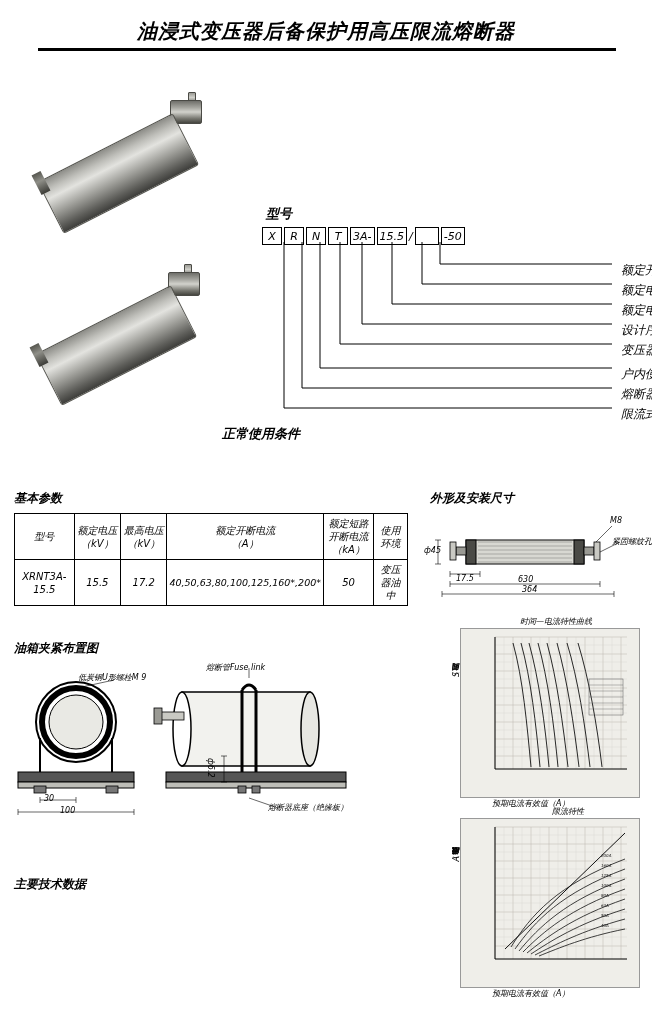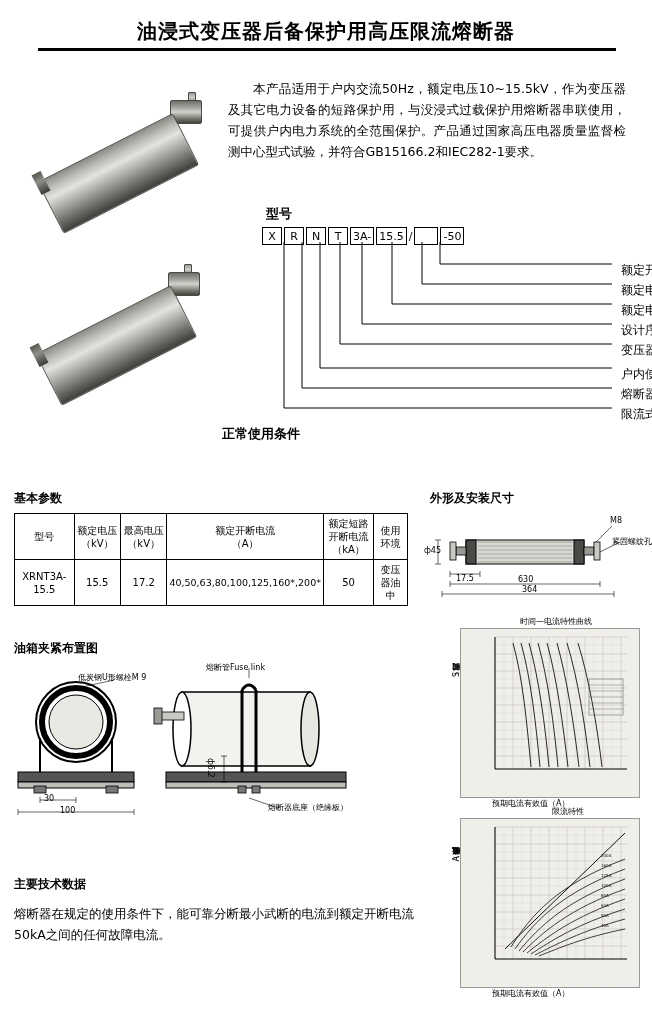--- a/index.html
+++ b/index.html
@@ -12,20 +12,21 @@
     height: 1018px;
     position: relative;
     font-family: "DejaVu Sans", "Liberation Sans", sans-serif;
     color: #000;
     overflow: hidden;
   }
   .page {
     position: relative;
     width: 652px;
     height: 1018px;
+    font-style: italic;
   }
 
   
   .title {
     position: absolute;
     left: 0;
     top: 18px;
     width: 652px;
     text-align: center;
     font-size: 20px;
@@ -250,21 +251,20 @@
     <div class="ring" style="left:22px; top:86px; width:10px; height:22px; transform: rotate(-27deg);"></div>
   </div>
 
   <div class="photo ph2">
     <div class="stud" style="left:162px; top:2px; width:6px; height:10px;"></div>
     <div class="cap" style="left:146px; top:10px; width:30px; height:22px;"></div>
     <div class="tube" style="left:10px; top:20px; width:150px; height:56px; transform: rotate(-27deg); transform-origin: 100% 50%;"></div>
     <div class="ring" style="left:12px; top:82px; width:10px; height:22px; transform: rotate(-27deg);"></div>
   </div>
 
-  <div class="intro">本产品适用于户内交流50Hz，额定电压10~15.5kV，作为变压器及其它电力设备的短路保护用，与没浸式过载保护用熔断器串联使用，可提供户内电力系统的全范围保护。产品通过国家高压电器质量监督检测中心型式试验，并符合GB15166.2和IEC282-1要求。</div>
 
   <div class="model-label">型号</div>
 
   <div class="model-row">
     <span class="model-cell">X</span>
     <span class="model-cell">R</span>
     <span class="model-cell">N</span>
     <span class="model-cell">T</span>
     <span class="model-cell">3A-</span>
     <span class="model-cell">15.5</span>
@@ -574,15 +574,14 @@
         <text x="140" y="88">63A</text>
         <text x="140" y="98">50A</text>
         <text x="140" y="108">40A</text>
       </g>
     </svg>
   </div>
   <div class="axis-title-y" style="left:452px; top:856px;">截断电流峰值（A）</div>
   <div class="curve-caption" style="left:492px; top:988px;">预期电流有效值（A）</div>
 
   <div class="sec-title" id="tech-title">主要技术数据</div>
-  <div class="tech-text">熔断器在规定的使用条件下，能可靠分断最小武断的电流到额定开断电流50kA之间的任何故障电流。</div>
 
 </div>
 
 </body></html>

